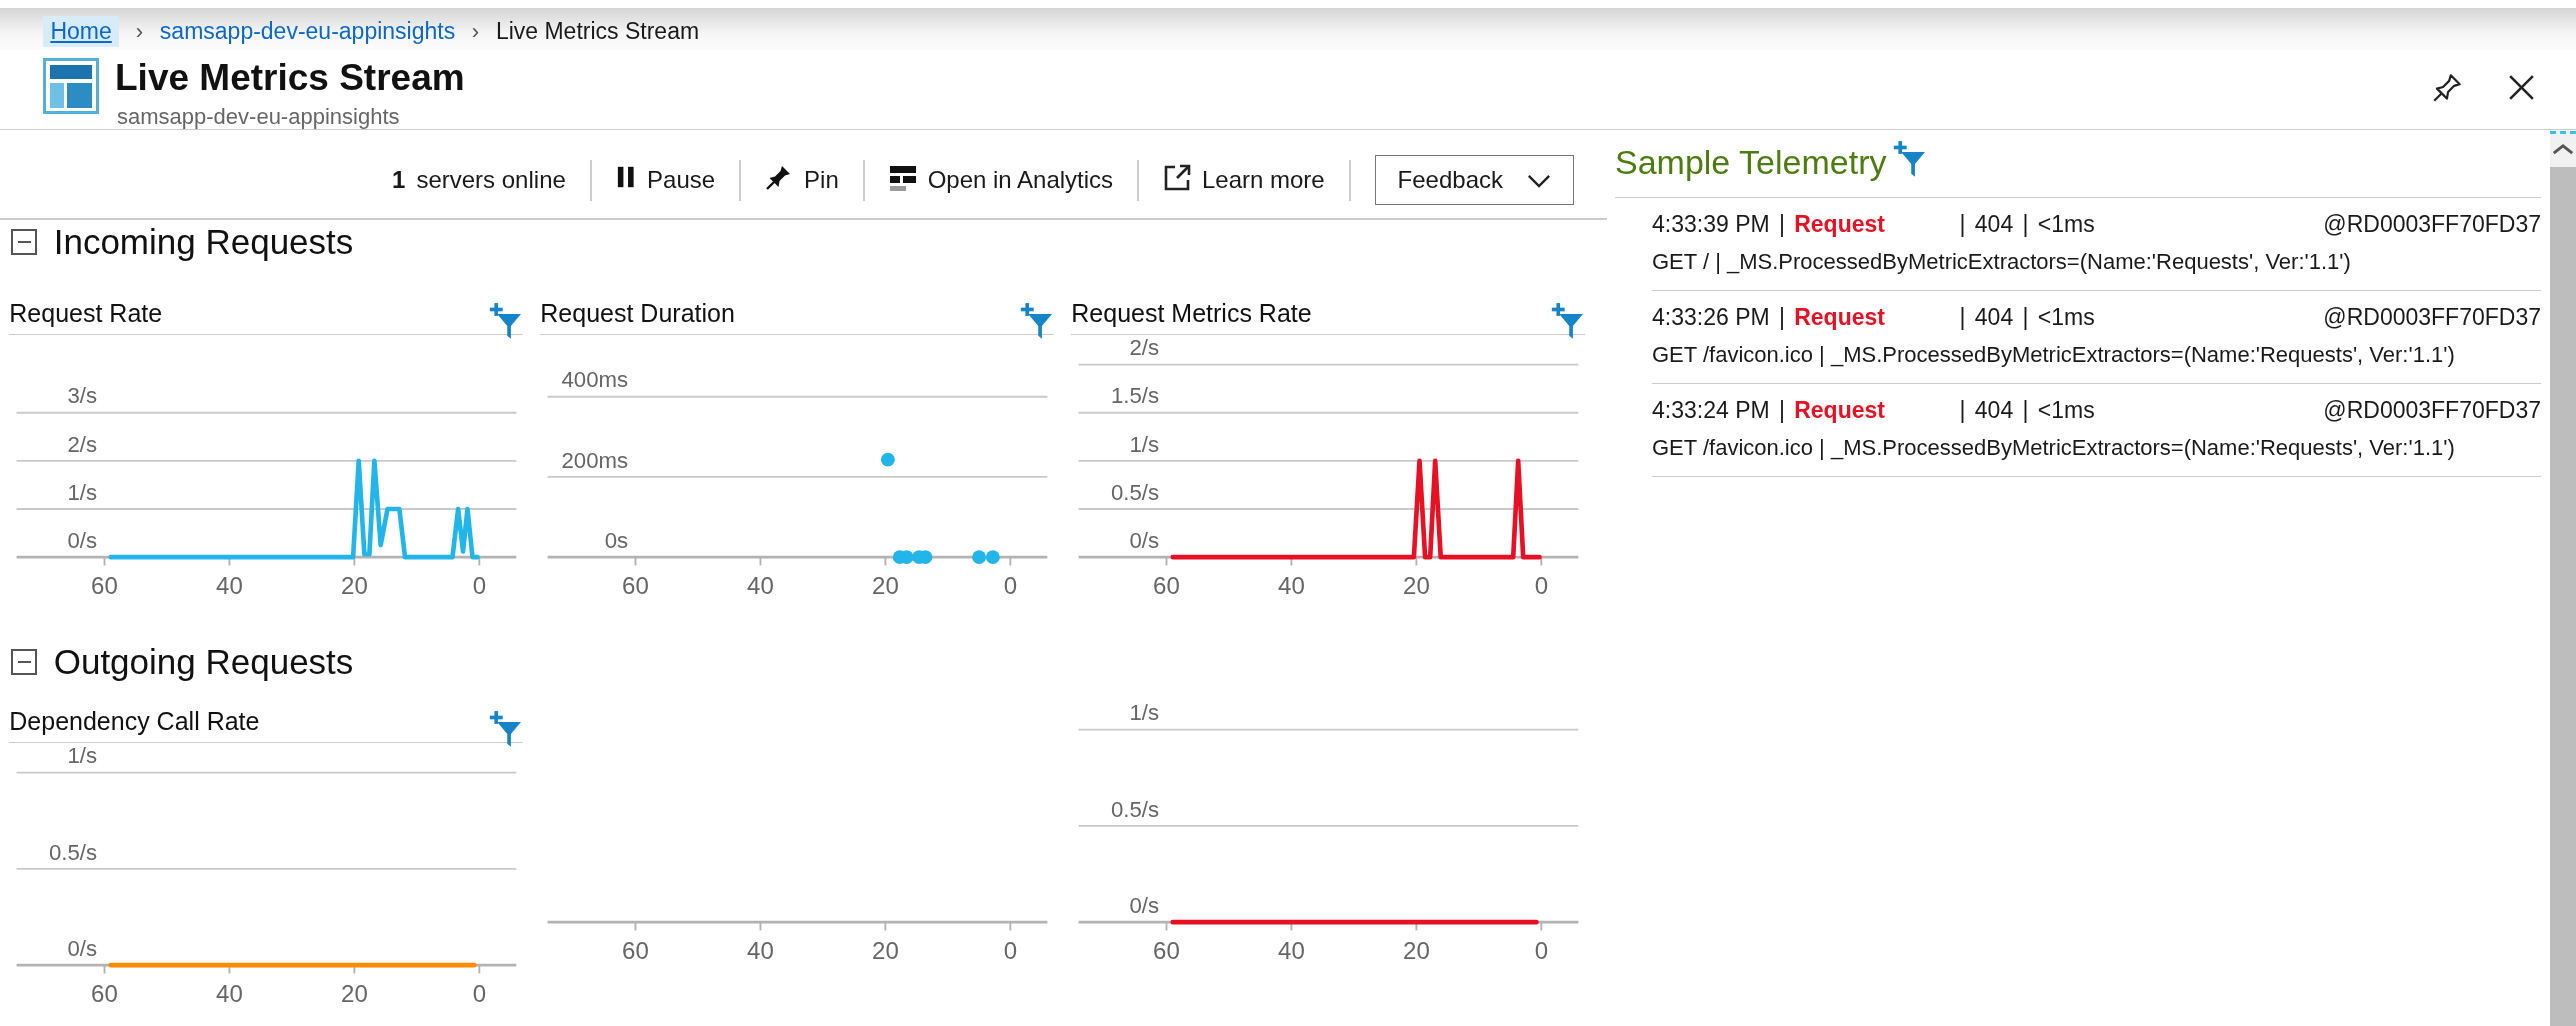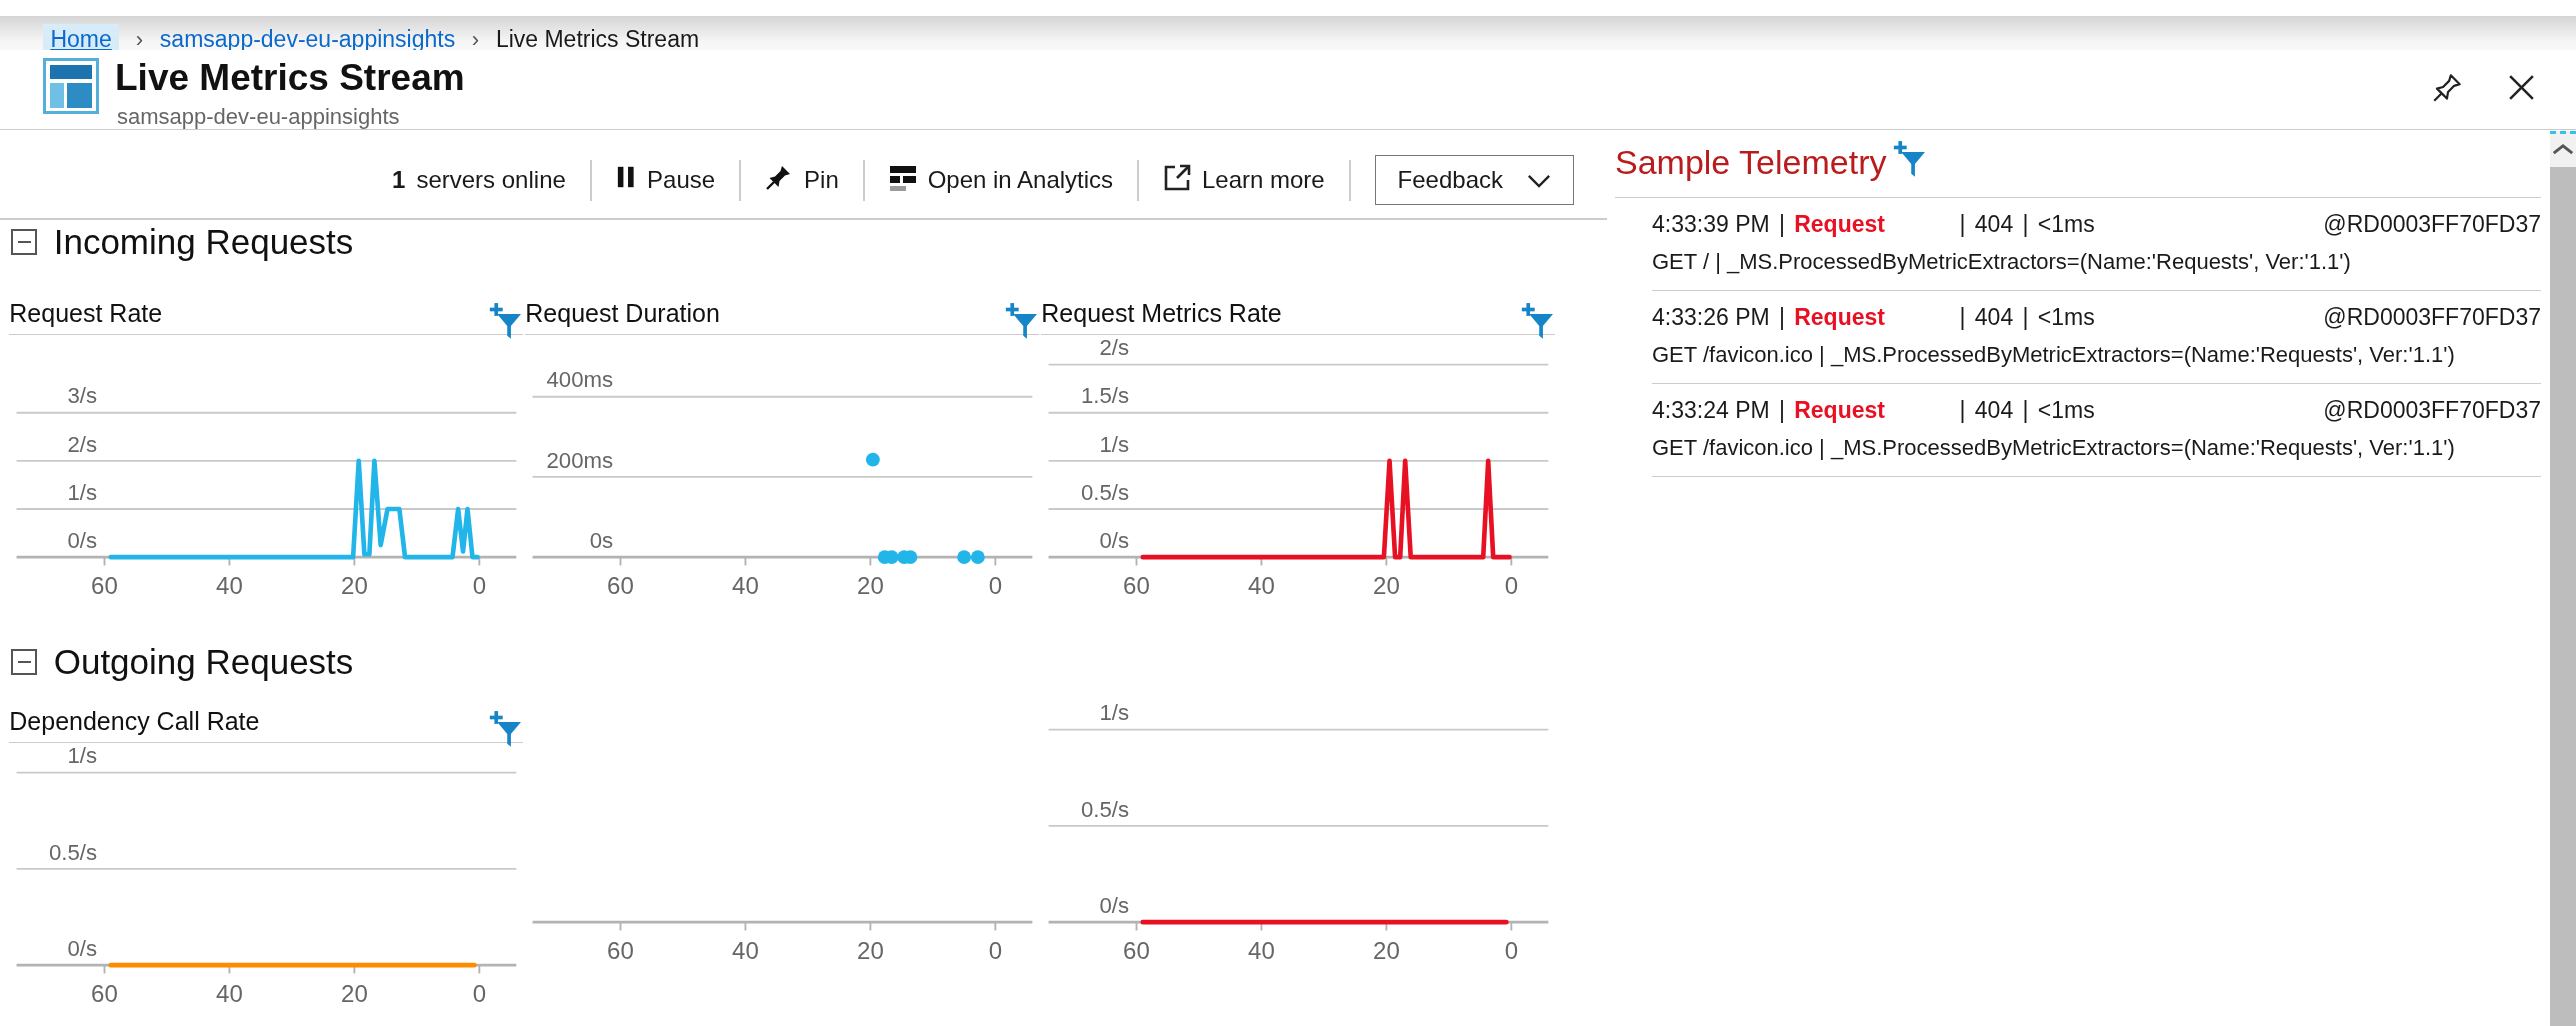--- a/index.html
+++ b/index.html
@@ -3,21 +3,21 @@
 <meta charset="utf-8">
 <style>
   * { margin:0; padding:0; box-sizing:border-box; }
   html,body { background:#fff; }
   .screen {
     position:relative; width:2576px; height:1027px; overflow:hidden;
     background:#fff; font-family:"Liberation Sans", sans-serif; color:#1a1a1a;
   }
   
   .breadcrumb-bar{
-    position:absolute; top:16px; left:0; right:0; height:48px;
+    position:absolute; top:8px; left:0; right:0; height:48px;
     background:linear-gradient(#d5d5d5,#f6f6f6 55%,#fdfdfd);
     border-bottom:1.9px solid #b3b3b3;
     display:flex; align-items:center; padding-left:43px; font-size:23px;
   }
   .crumb-link{ color:#0b69cb; cursor:pointer; }
   .crumb-home{ background:#d8ebf8; padding:1.9px 7.4px; text-decoration:underline; }
   .crumb-sep{ color:#555; margin:0 16.7px; font-size:22px; }
   .crumb-current{ color:#1a1a1a; }
   
   .page-header{ position:absolute; top:50px; left:0; right:0; height:80px; background:#fff; border-bottom:1.9px solid #ccc; }
@@ -37,29 +37,29 @@
   .tsep{ width:1.9px; height:41px; background:#ccc; margin:0 24px; }
   .servers .cnt{ font-weight:700; }
   .feedback-btn{ border:1.9px solid #777; height:50px; padding:16px 22px; display:flex; align-items:center; gap:24px; cursor:pointer; background:#fff; }
   .toolbar-divider{ position:absolute; top:218px; left:0; width:1607px; height:1.9px; background:#ccc; }
   
   .section-hdr{ position:absolute; left:11px; display:flex; align-items:center; gap:16.7px; }
   .collapse-box{ width:26px; height:26px; border:2.8px solid #555; display:flex; align-items:center; justify-content:center; cursor:pointer; background:#fff; }
   .collapse-box .minus{ width:13px; height:2.8px; background:#555; }
   .section-title{ font-size:35px; color:#111; }
   
-  .charts-row{ position:absolute; left:9.3px; display:flex; gap:2px; }
+  .charts-row{ position:absolute; left:9.3px; display:flex; gap:17px; }
   .chart{ width:514px; }
   .chart-title-row{ height:43px; border-bottom:1.9px solid #ccc; display:flex; justify-content:space-between; align-items:center; font-size:25px; color:#111; padding-right:1.9px; }
   .filter-icon{ display:inline-flex; cursor:pointer; position:relative; top:7.4px; }
   svg text{ font-family:"Liberation Sans", sans-serif; }
   
   .telemetry{ position:absolute; top:143px; left:1615px; width:926px; }
   .telemetry-hdr{ display:flex; align-items:flex-start; gap:5.6px; border-bottom:1.9px solid #ccc; padding-bottom:15px; }
-  .telemetry-title{ font-size:34px; color:#b91c1c; }
+  .telemetry-title{ font-size:34px; color:#4d7c0f; }
   .t-entry{ border-bottom:1.9px solid #ccc; padding:13px 0 15px 0; cursor:pointer;margin-left:37px; }
   .t-line1{ display:flex; align-items:baseline; font-size:23px; }
   .t-type{ color:#e81123; font-weight:700; min-width:156px; }
   .t-sep{ margin:0 9.3px; color:#1a1a1a; }
   .t-host{ margin-left:auto; color:#1a1a1a; }
   .t-line2{ margin-top:11px; font-size:22px; color:#1a1a1a; }
   
   .scrollbar{ position:absolute; top:131px; right:0; bottom:0; width:26px; background:#f1f1f1; border-top:3.7px dashed #35c2ee; }
   .scroll-up{ height:31px; display:flex; align-items:center; justify-content:center; cursor:pointer; }
   .scroll-thumb{ position:absolute; top:33px; left:0; right:0; bottom:0; background:#bdbdbd; cursor:pointer; }

